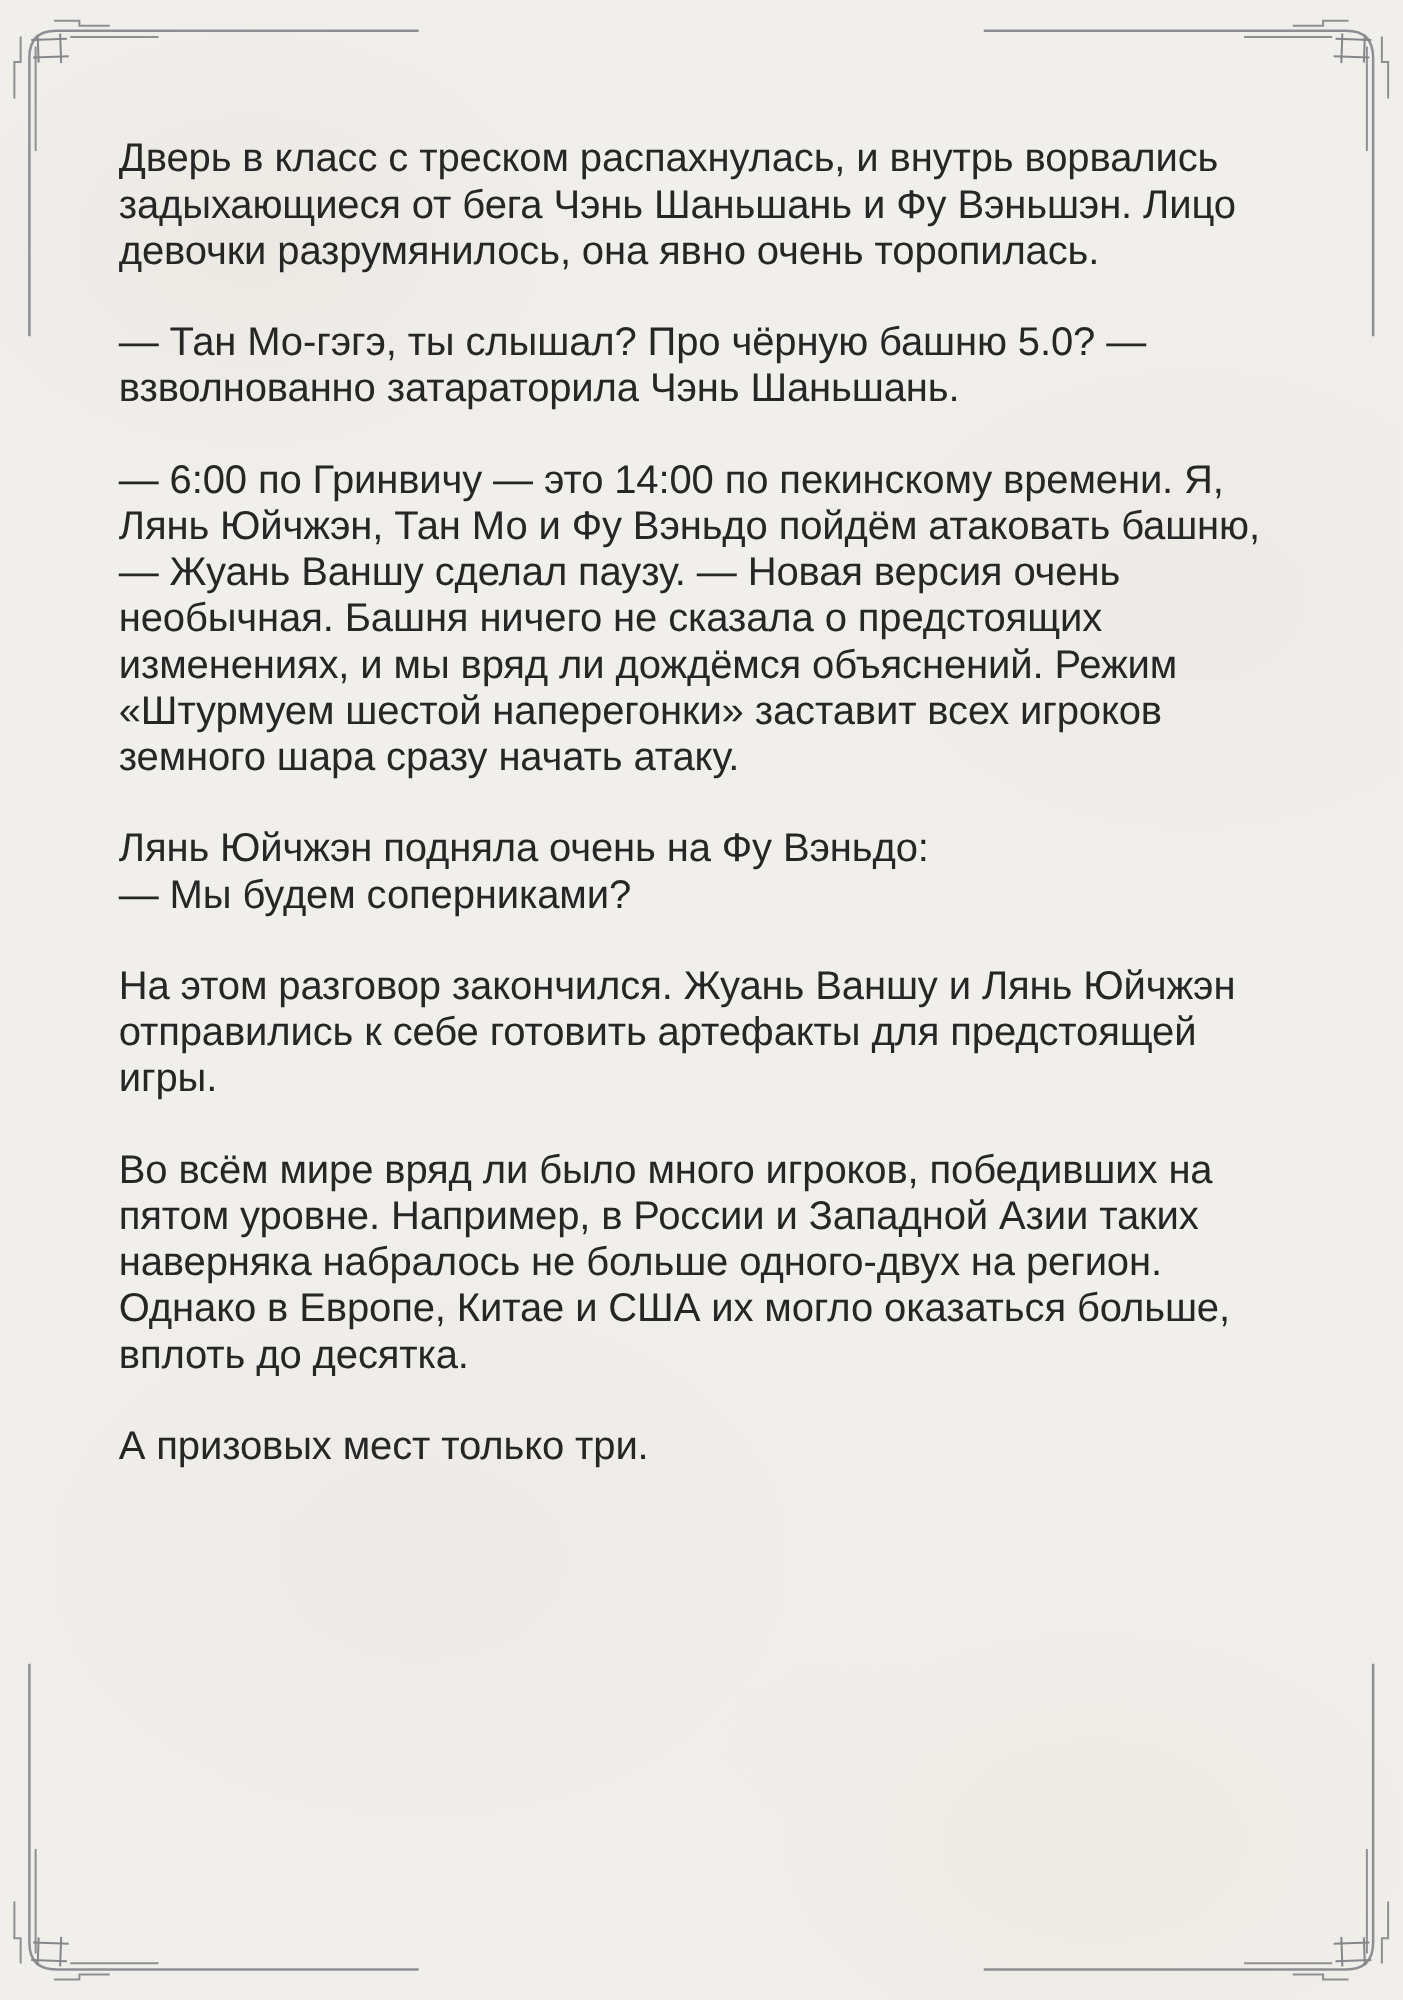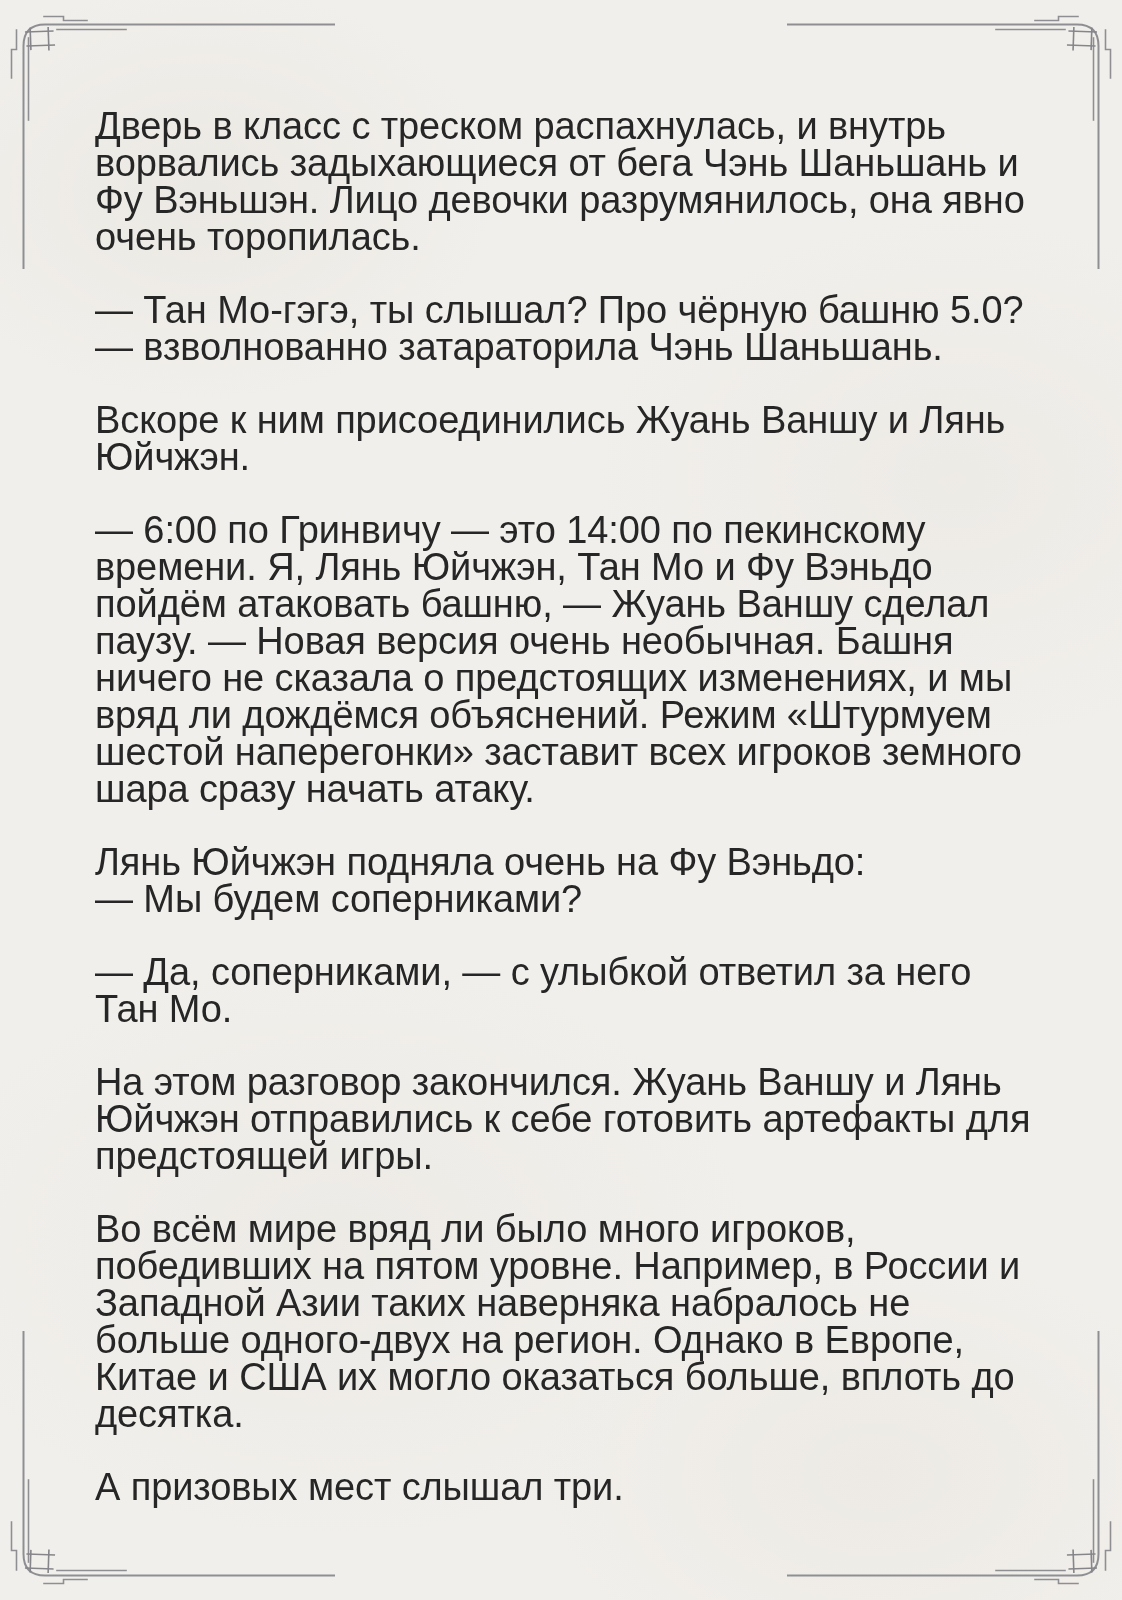--- a/index.html
+++ b/index.html
@@ -32,21 +32,21 @@
     color:var(--frame);
     pointer-events:none;
   }
   .frame .sq{color:var(--frame-dark);}
   .content{
     position:absolute;
     left:95px;
     top:108px;
     width:945px;
     color:var(--ink);
-    font-size:38px;
+    font-size:32px;
     line-height:37px;
     letter-spacing:-0.1px;
   }
   .content p{
     margin:0 0 36px 0;
     white-space:pre-line;
   }
 </style>
 </head>
 <body>
@@ -83,23 +83,21 @@
       <use href="#orn"></use>
     </g>
     <g transform="translate(1122,1600) scale(-1,-1)">
       <use href="#orn"></use>
     </g>
   </svg>
 
   <main class="content">
     <p>Дверь в класс с треском распахнулась, и внутрь ворвались задыхающиеся от бега Чэнь Шаньшань и Фу Вэньшэн. Лицо девочки разрумянилось, она явно очень торопилась.</p>
     <p>— Тан Мо-гэгэ, ты слышал? Про чёрную башню 5.0? — взволнованно затараторила Чэнь Шаньшань.</p>
-    <p>Вскоре к ним присоединились Жуань Ваншу и Лянь Юйчжэн.</p>
     <p>— 6:00 по Гринвичу — это 14:00 по пекинскому времени. Я, Лянь Юйчжэн, Тан Мо и Фу Вэньдо пойдём атаковать башню, — Жуань Ваншу сделал паузу. — Новая версия очень необычная. Башня ничего не сказала о предстоящих изменениях, и мы вряд ли дождёмся объяснений. Режим «Штурмуем шестой наперегонки» заставит всех игроков земного шара сразу начать атаку.</p>
     <p>Лянь Юйчжэн подняла очень на Фу Вэньдо:
 — Мы будем соперниками?</p>
-    <p>— Да, соперниками, — с улыбкой ответил за него Тан Мо.</p>
     <p>На этом разговор закончился. Жуань Ваншу и Лянь Юйчжэн отправились к себе готовить артефакты для предстоящей игры.</p>
     <p>Во всём мире вряд ли было много игроков, победивших на пятом уровне. Например, в России и Западной Азии таких наверняка набралось не больше одного-двух на регион. Однако в Европе, Китае и США их могло оказаться больше, вплоть до десятка.</p>
-    <p>А призовых мест слышал три.</p>
+    <p>А призовых мест только три.</p>
   </main>
 
 </div>
 
 </body></html>

